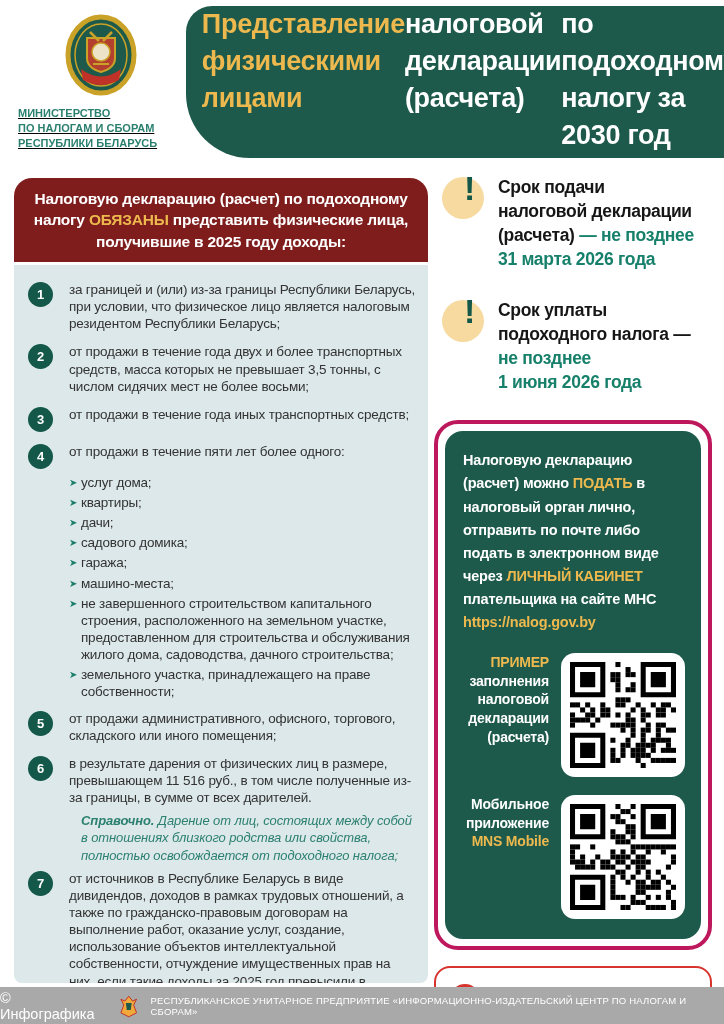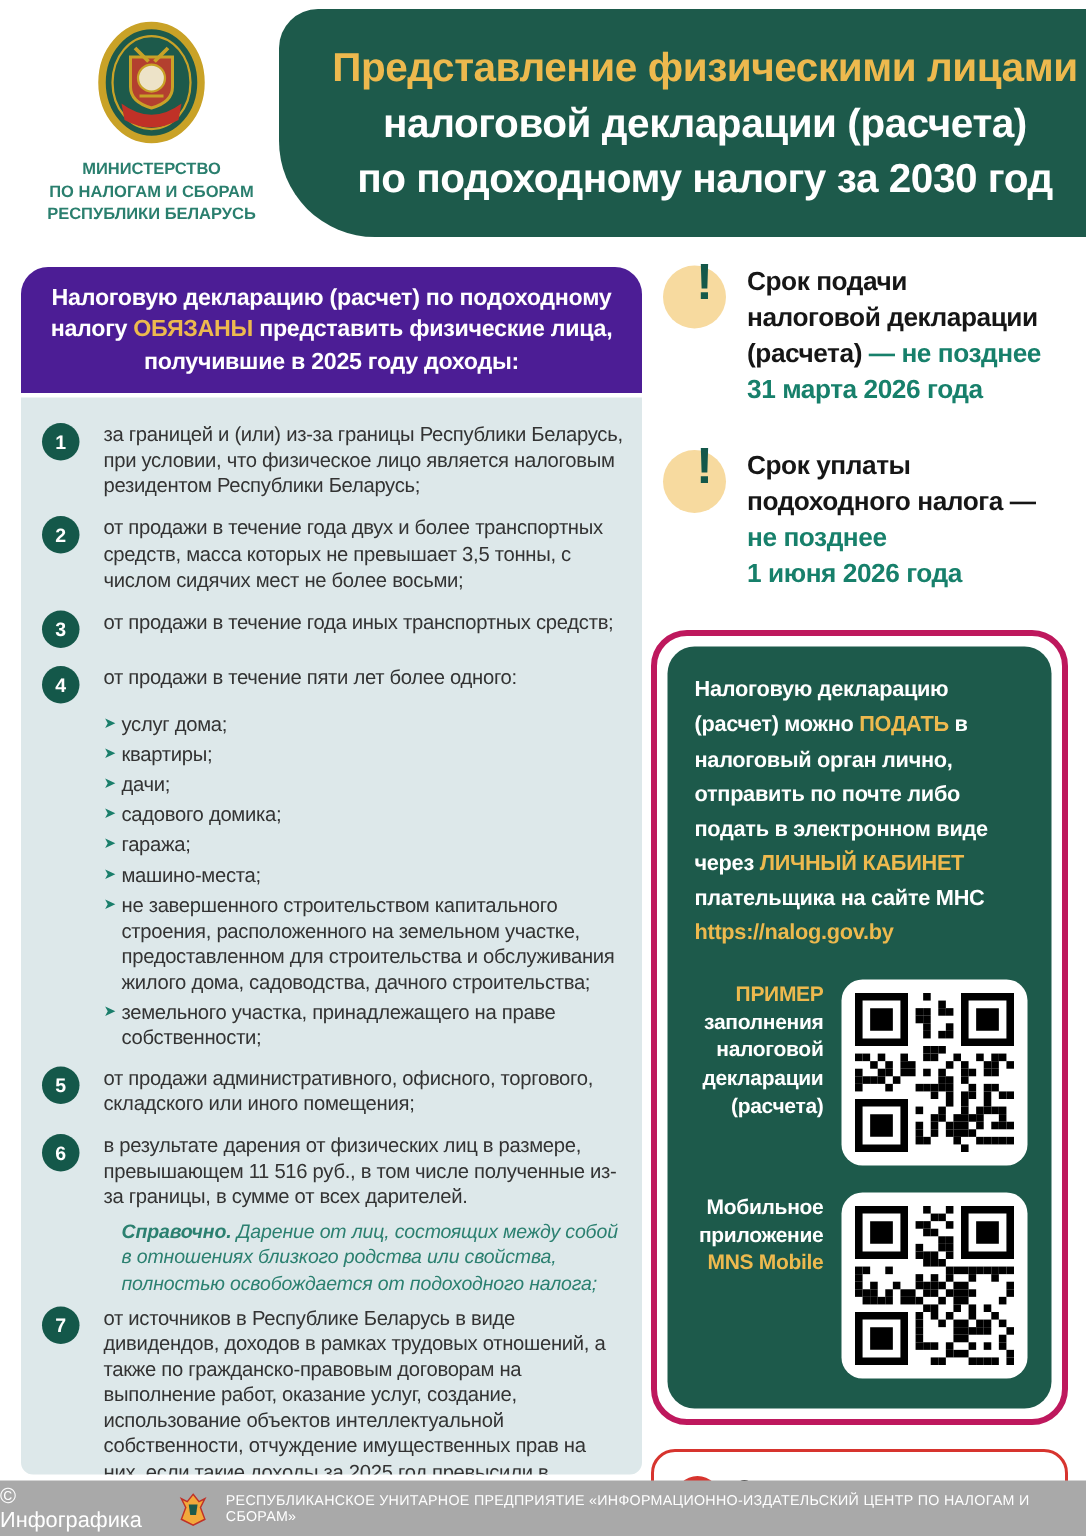--- a/index.html
+++ b/index.html
@@ -1,30 +1,30 @@
 <!DOCTYPE html>
 <html><head>
 <meta charset="utf-8">
 <style>
   html,body{margin:0;padding:0;background:#ffffff;}
   .page{position:relative;width:724px;height:1024px;background:#ffffff;overflow:hidden;
         font-family:"Liberation Sans",sans-serif;}
 
   
-  .logo-block{position:absolute;left:18px;top:14px;width:166px;text-align:center;}
+  .logo-block{position:absolute;left:18px;top:14px;width:166px;text-align:left;text-decoration:underline;}
   .emblem{display:block;margin:0 auto 6px auto;}
   .ministry{color:#2A7F6E;font-weight:bold;font-size:11px;line-height:1.35;letter-spacing:0;}
   .title-box{position:absolute;left:186px;top:6px;right:0;height:152px;background:#1D5A4B;
-             border-radius:26px 0 0 64px;display:flex;flex-direction:column;justify-content:center;
-             padding-left:30px;box-sizing:border-box;text-align:center;}
+             border-radius:26px 0 0 64px;display:flex;flex-direction:row;justify-content:center;
+             padding-left:30px;box-sizing:border-box;}
   .title-line{font-weight:bold;font-size:27px;line-height:37px;color:#ffffff;letter-spacing:-0.3px;}
   .title-line.gold{color:#EDB94E;}
 
   
-  .intro-box{position:absolute;left:14px;top:178px;width:414px;height:84px;background:#4c1d95;
+  .intro-box{position:absolute;left:14px;top:178px;width:414px;height:84px;background:#7f1d1d;
              border-radius:18px 18px 0 0;display:flex;align-items:center;justify-content:center;
              padding:8px 18px;box-sizing:border-box;}
   .intro-text{color:#ffffff;font-weight:bold;font-size:15.5px;line-height:1.38;text-align:center;letter-spacing:-0.2px;}
   .intro-text .gold{color:#EDB94E;}
   .left-list{position:absolute;left:14px;top:265px;width:414px;height:718px;background:#DDE8EA;
              border-radius:0 0 8px 8px;box-sizing:border-box;padding:16px 12px 10px 14px;overflow:hidden;}
   .item{display:flex;align-items:flex-start;margin-bottom:11px;}
   .num-circle{flex:0 0 25px;width:25px;height:25px;border-radius:50%;background:#14584A;color:#ffffff;
               font-weight:bold;font-size:13px;display:flex;align-items:center;justify-content:center;margin-top:1px;}
   .item-text{margin-left:16px;color:#333333;font-size:13.5px;line-height:1.27;letter-spacing:-0.2px;width:352px;}

